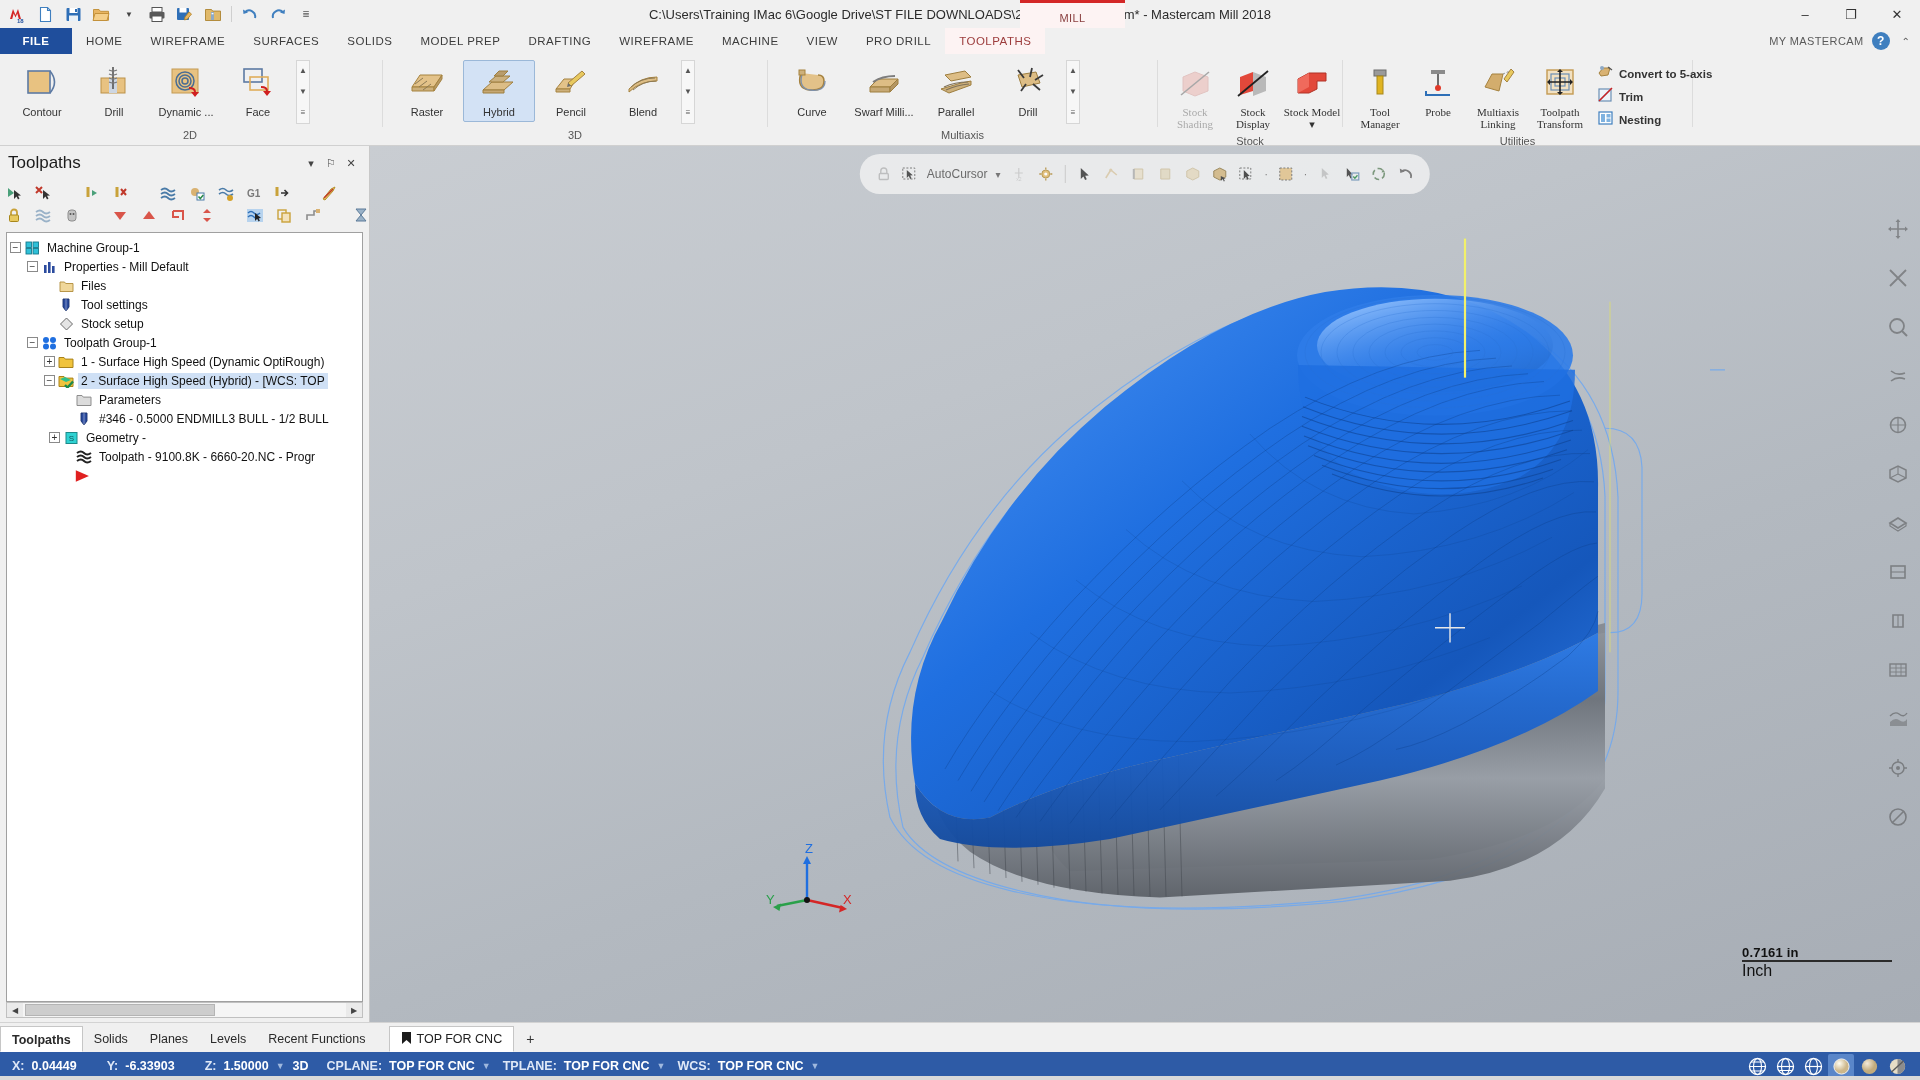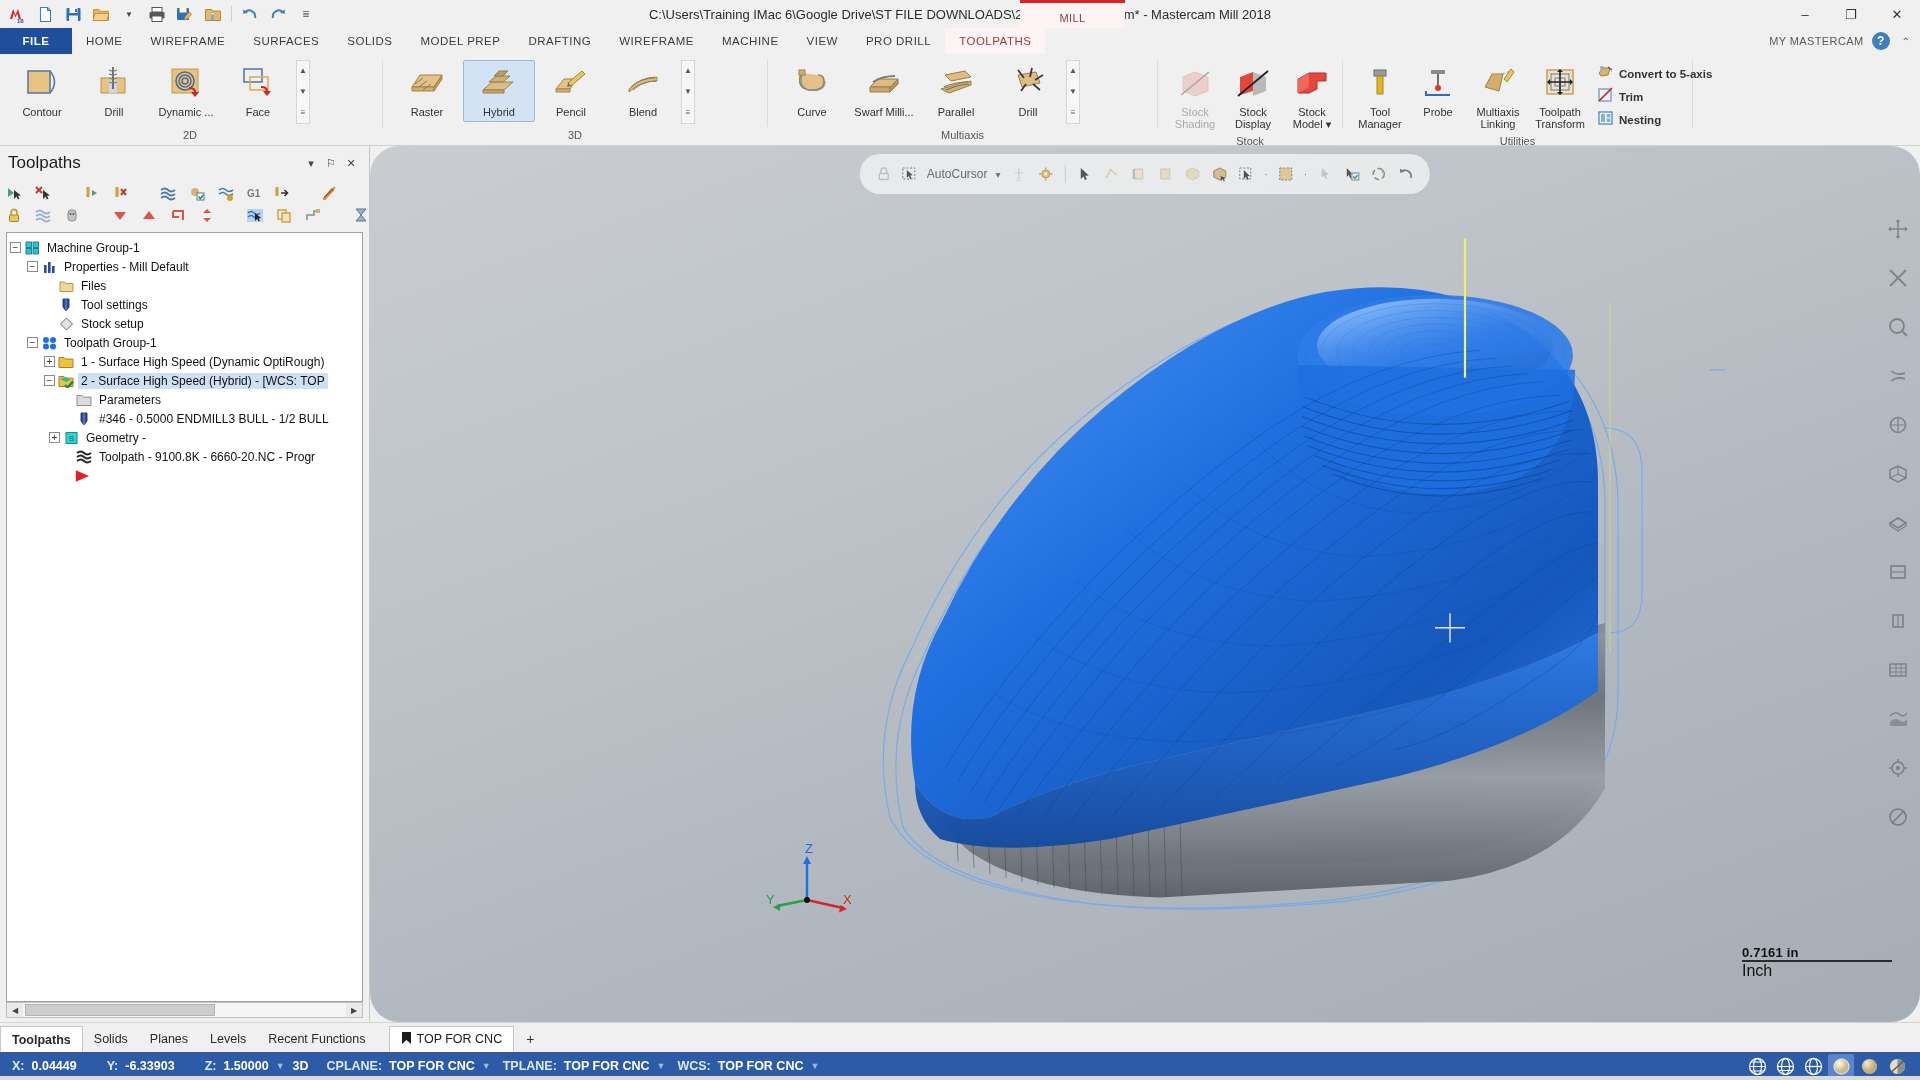--- a/index.html
+++ b/index.html
@@ -58,21 +58,21 @@
   .rgroup-div { width:1px; background:#dcdcdc; margin:4px 2px 18px 2px; }
 
   .bigbtn {
     width:72px; display:flex; flex-direction:column; align-items:center;
     padding:3px 2px; cursor:default; border:1px solid transparent; border-radius:2px;
   }
   .bigbtn.sel { background:#d3e2f5; border-color:#9bb8d8; }
   .bigbtn.disabled { opacity:.38; }
   .bigbtn .ico { height:40px; display:flex; align-items:center; justify-content:center; }
   .bigbtn .lbl { font-size:11px; color:#333; text-align:center; line-height:12px; margin-top:2px; white-space:nowrap; }
-  .bigbtn .lbl.two { white-space:normal; width:68px; }
+  .bigbtn .lbl.two { white-space:normal; width:68px;font-family:Liberation Serif, serif; }
 
   .spinner { width:14px; display:flex; flex-direction:column; justify-content:space-around; height:64px; margin-left:2px; border:1px solid #d6d6d6; background:#f7f7f7;}
   .spinner span { font-size:8px; text-align:center; color:#555; line-height:1; padding:3px 0; }
 
   .smallbtn { display:flex; align-items:center; gap:5px; height:21px; padding:0 5px; cursor:default; border:1px solid transparent;font-weight:bold; }
   .smallbtn .lbl { font-size:11.5px; color:#333; white-space:nowrap; }
 
   
   .main { flex:1; display:flex; min-height:0; }
 
@@ -96,21 +96,21 @@
   }
   .tspace { width:13px; flex:none; }
   .ticon { width:18px; height:16px; margin-right:3px; flex:none; display:flex; align-items:center; justify-content:center; }
   .hscroll { height:16px; margin:0 6px 4px 6px; background:#f0f0f0; border:1px solid #c0c0c0; display:flex; align-items:center; }
   .hs-arrow { width:16px; height:14px; font-size:8px; display:flex; align-items:center; justify-content:center; color:#444; background:#eaeaea;}
   .hs-track { flex:1; height:14px; background:#f5f5f5; position:relative; }
   .hs-thumb { position:absolute; left:2px; top:1px; width:190px; height:12px; background:#cdcdcd; border:1px solid #b4b4b4; }
 
   
   .viewport { flex:1; position:relative; overflow:hidden;
-    background:linear-gradient(160deg,#c9cdd2 0%,#bfc4ca 32%,#b3b9c0 60%,#a7adb5 100%);border-radius:29px; }
+    background:linear-gradient(160deg,#c9cdd2 0%,#bfc4ca 32%,#b3b9c0 60%,#a7adb5 100%); }
   .vp-toolbar {
     position:absolute; left:50%; transform:translateX(-50%); top:8px;
     height:40px; background:rgba(244,244,244,.78); border-radius:20px;
     display:flex; align-items:center; padding:0 12px; gap:3px;
   }
   .vpt { width:24px; height:24px; display:flex; align-items:center; justify-content:center; opacity:.45; }
   .vpt.on { opacity:.85; }
   .vpt-lbl { font-size:12px; color:#6b6b6b; padding:0 2px 0 1px; }
   .vpt-sep { width:1px; height:18px; background:#cbcbcb; margin:0 4px; }
   .vpt-dot { font-size:10px; color:#777; padding:0 3px; }

